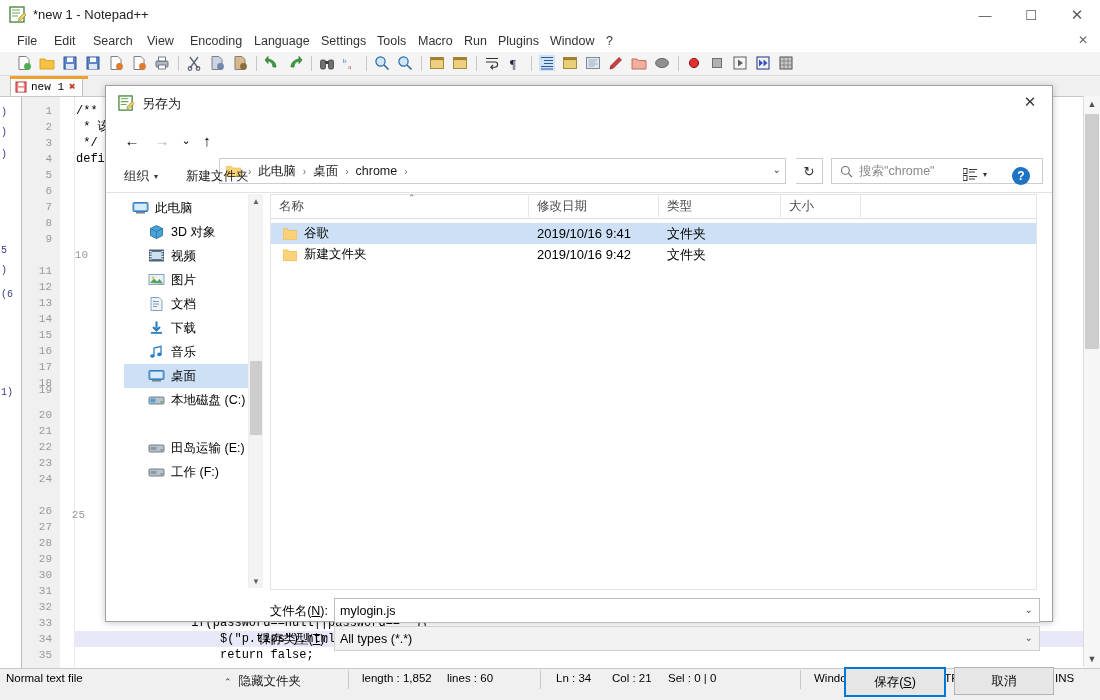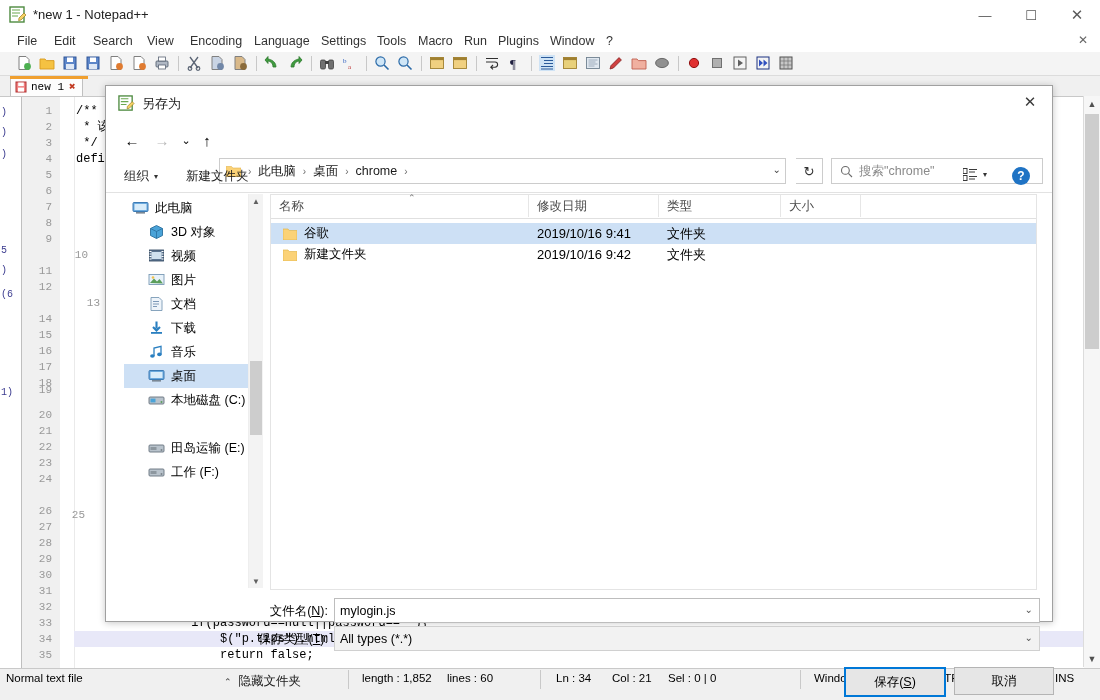--- a/index.html
+++ b/index.html
@@ -303,21 +303,21 @@
         <div class="lnum" style="top: 38px;">3</div>
         <div class="lnum" style="top: 54px;">4</div>
         <div class="lnum" style="top: 70px;">5</div>
         <div class="lnum" style="top: 86px;">6</div>
         <div class="lnum" style="top: 102px;">7</div>
         <div class="lnum" style="top: 118px;">8</div>
         <div class="lnum" style="top: 134px;">9</div>
         <div class="lnum" style="top: 150px; padding-left: 36px;">10</div>
         <div class="lnum" style="top: 166px;">11</div>
         <div class="lnum" style="top: 182px;">12</div>
-        <div class="lnum" style="top: 198px; padding-left: 48px;">13</div>
+        <div class="lnum" style="top: 198px;">13</div>
         <div class="lnum" style="top: 214px;">14</div>
         <div class="lnum" style="top: 230px;">15</div>
         <div class="lnum" style="top: 246px;">16</div>
         <div class="lnum" style="top: 262px;">17</div>
         <div class="lnum" style="top: 278px;">18</div>
         <div class="lnum" style="top: 285px;">19</div>
         <div class="lnum" style="top: 310px;">20</div>
         <div class="lnum" style="top: 326px;">21</div>
         <div class="lnum" style="top: 342px;">22</div>
         <div class="lnum" style="top: 358px;">23</div>

